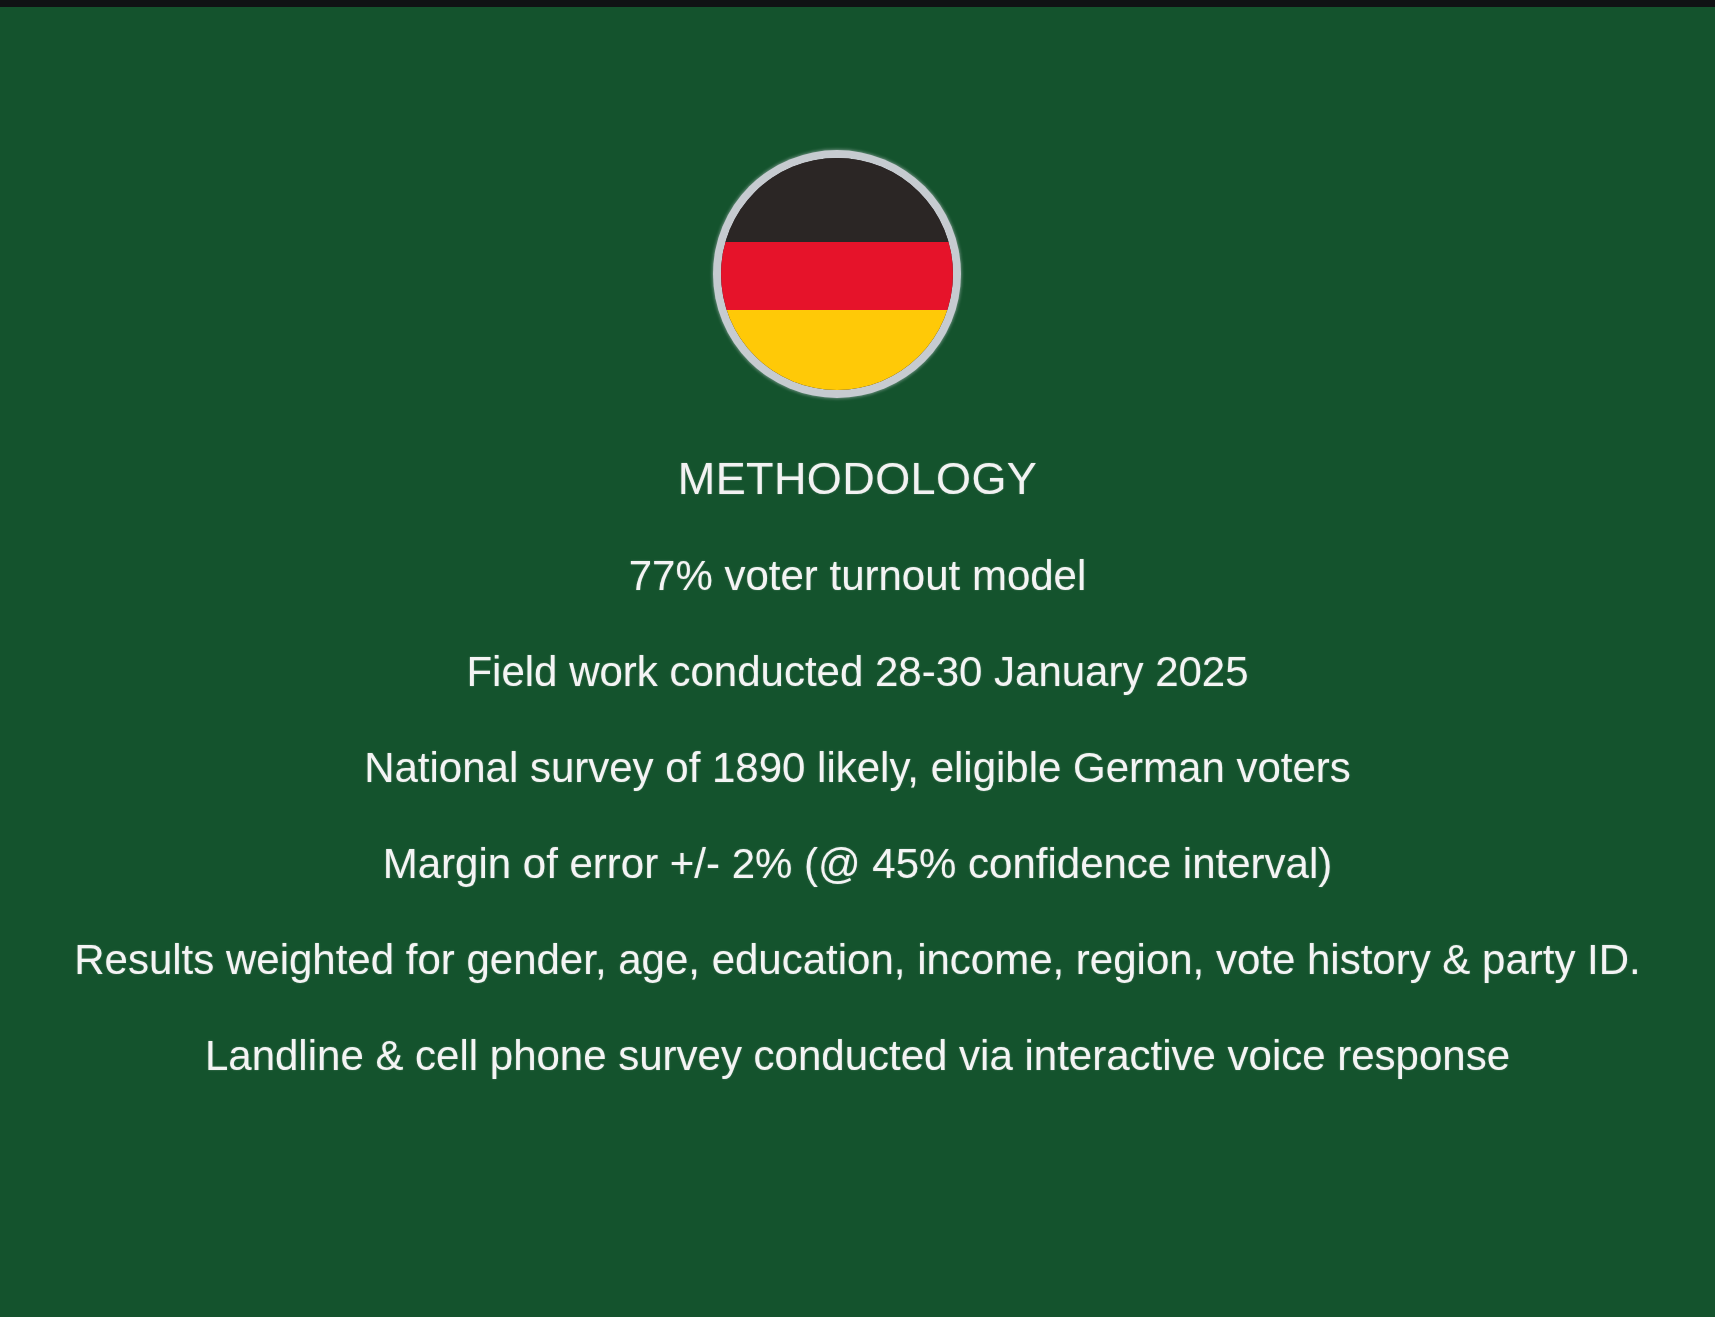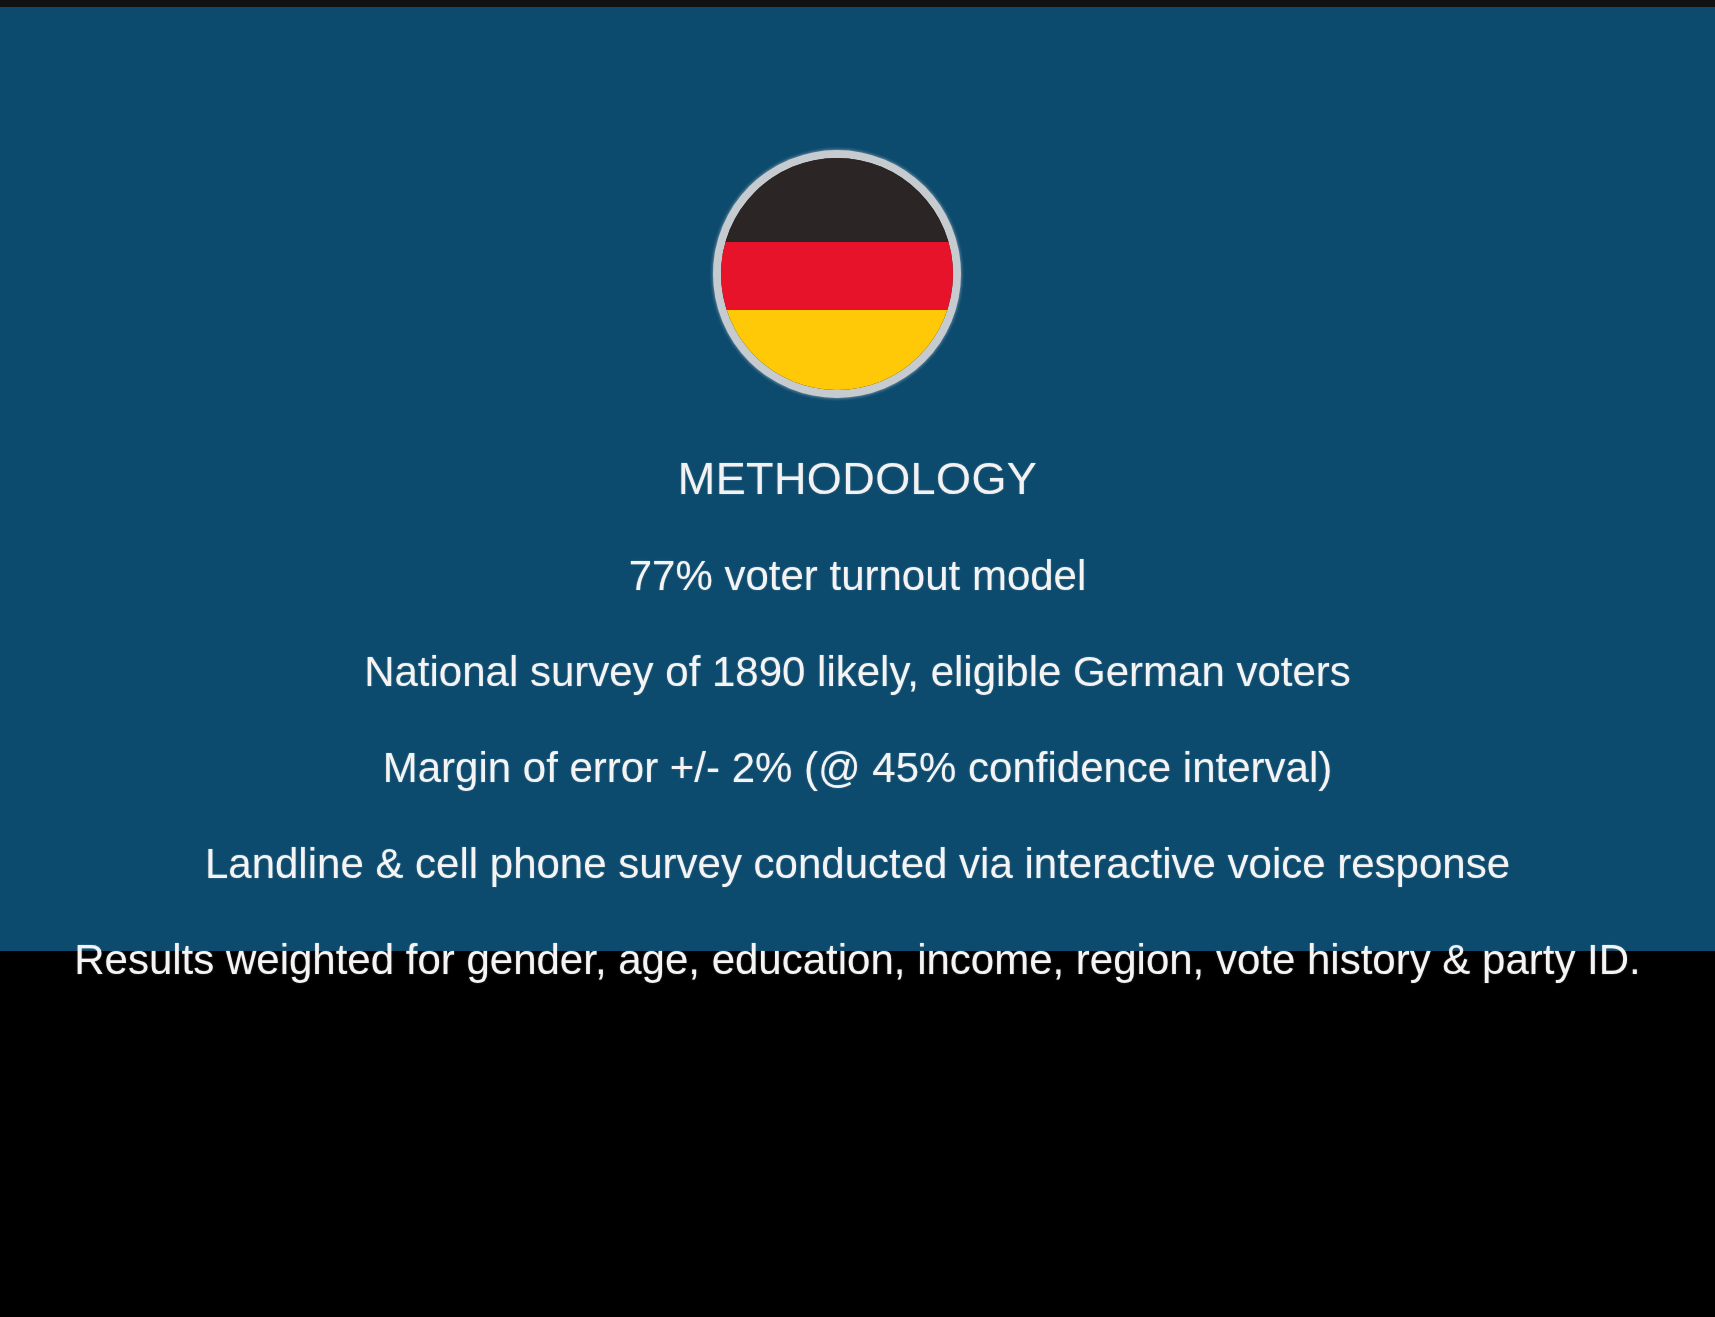--- a/index.html
+++ b/index.html
@@ -10,22 +10,22 @@
   body {
     width: 1715px;
     height: 1317px;
     overflow: hidden;
     font-family: "Liberation Sans", sans-serif;
   }
 
   #slide {
     position: relative;
     width: 1715px;
-    height: 951px;
-    background: #0c4a6e;
+    height: 1317px;
+    background: #14532d;
     box-sizing: border-box;
   }
 
   
   .top-edge-strip {
     position: absolute;
     left: 0;
     top: 0;
     width: 1715px;
     height: 7px;
@@ -130,24 +130,25 @@
       <div class="band band-gold"></div>
     </div>
   </div>
 
   <div class="text-block">
 
     <h1 class="methodology-title">METHODOLOGY</h1>
 
     <p class="method-line">77% voter turnout model</p>
 
+    <p class="method-line">Field work conducted 28-30 January 2025</p>
 
     <p class="method-line">National survey of 1890 likely, eligible German voters</p>
 
     <p class="method-line">Margin of error +/- 2% (@ 45% confidence interval)</p>
 
+    <p class="method-line">Results weighted for gender, age, education, income, region, vote history &amp; party ID.</p>
+
     <p class="method-line">Landline &amp; cell phone survey conducted via interactive voice response</p>
-
-    <p class="method-line">Results weighted for gender, age, education, income, region, vote history &amp; party ID.</p>
 
   </div>
 
 </div>
 
 </body></html>

